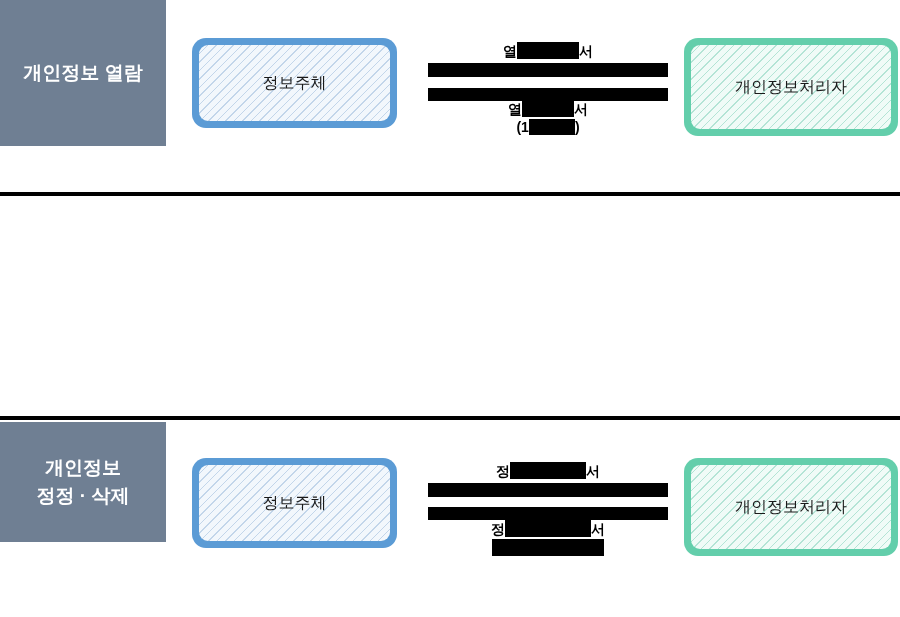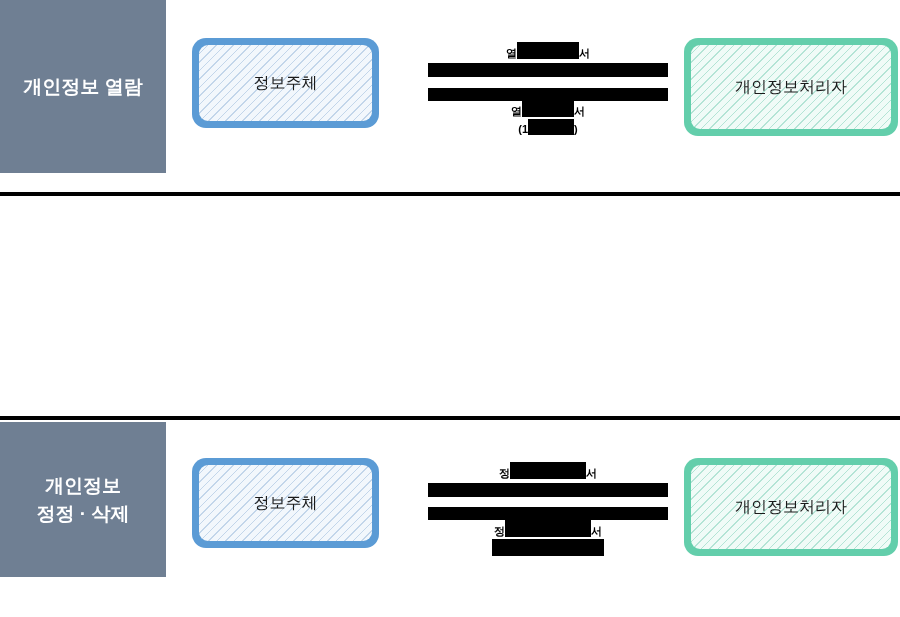--- a/index.html
+++ b/index.html
@@ -47,22 +47,22 @@
   .cat-panel {
     position: absolute;
     left: 0;
     width: 166px;
     background: #6f7f93;
     display: flex;
     align-items: center;
     justify-content: center;
     box-sizing: border-box;
   }
-  .cat-panel-1 { top: 0px;   height: 173px; }
-  .cat-panel-2 { top: 228px; height: 155px; }
+  .cat-panel-1 { top: 0px;   height: 146px; }
+  .cat-panel-2 { top: 228px; height: 120px; }
 
   .cat-label {
     color: #ffffff;
     font-size: 19px;
     font-weight: bold;
     line-height: 1.45;
     text-align: center;
     letter-spacing: 0px;
     white-space: pre-line;
   }
@@ -89,21 +89,21 @@
     z-index: 2;
     font-size: 16px;
     color: #1a1a1a;
     font-weight: normal;
     letter-spacing: 0px;
   }
 
   
   .actor-subject {
     left: 192px;
-    width: 187px;
+    width: 205px;
     height: 90px;
     background: #5b9bd5;
     font-family: Liberation Serif, serif;
   }
   .actor-subject .actor-inner {
     background:
       repeating-linear-gradient(135deg,
         rgba(155,186,219,0.55) 0px,
         rgba(155,186,219,0.55) 1px,
         rgba(255,255,255,0) 1px,
@@ -143,21 +143,21 @@
 
   .fb-r1-top { top: 63px; }
   .fb-r1-bot { top: 88px; }
   .fb-r2-top { top: 289px; }
   .fb-r2-bot { top: 313px; }
 
   
   .flow-caption {
     position: absolute;
     text-align: center;
-    font-size: 11px;
+    font-size: 14px;
     font-weight: bold;
     color: #000000;
     line-height: 1.18;
     white-space: nowrap;
   }
   .flow-caption .redact {
     display: inline-block;
     background: #000000;
     color: transparent;
     vertical-align: text-bottom;

